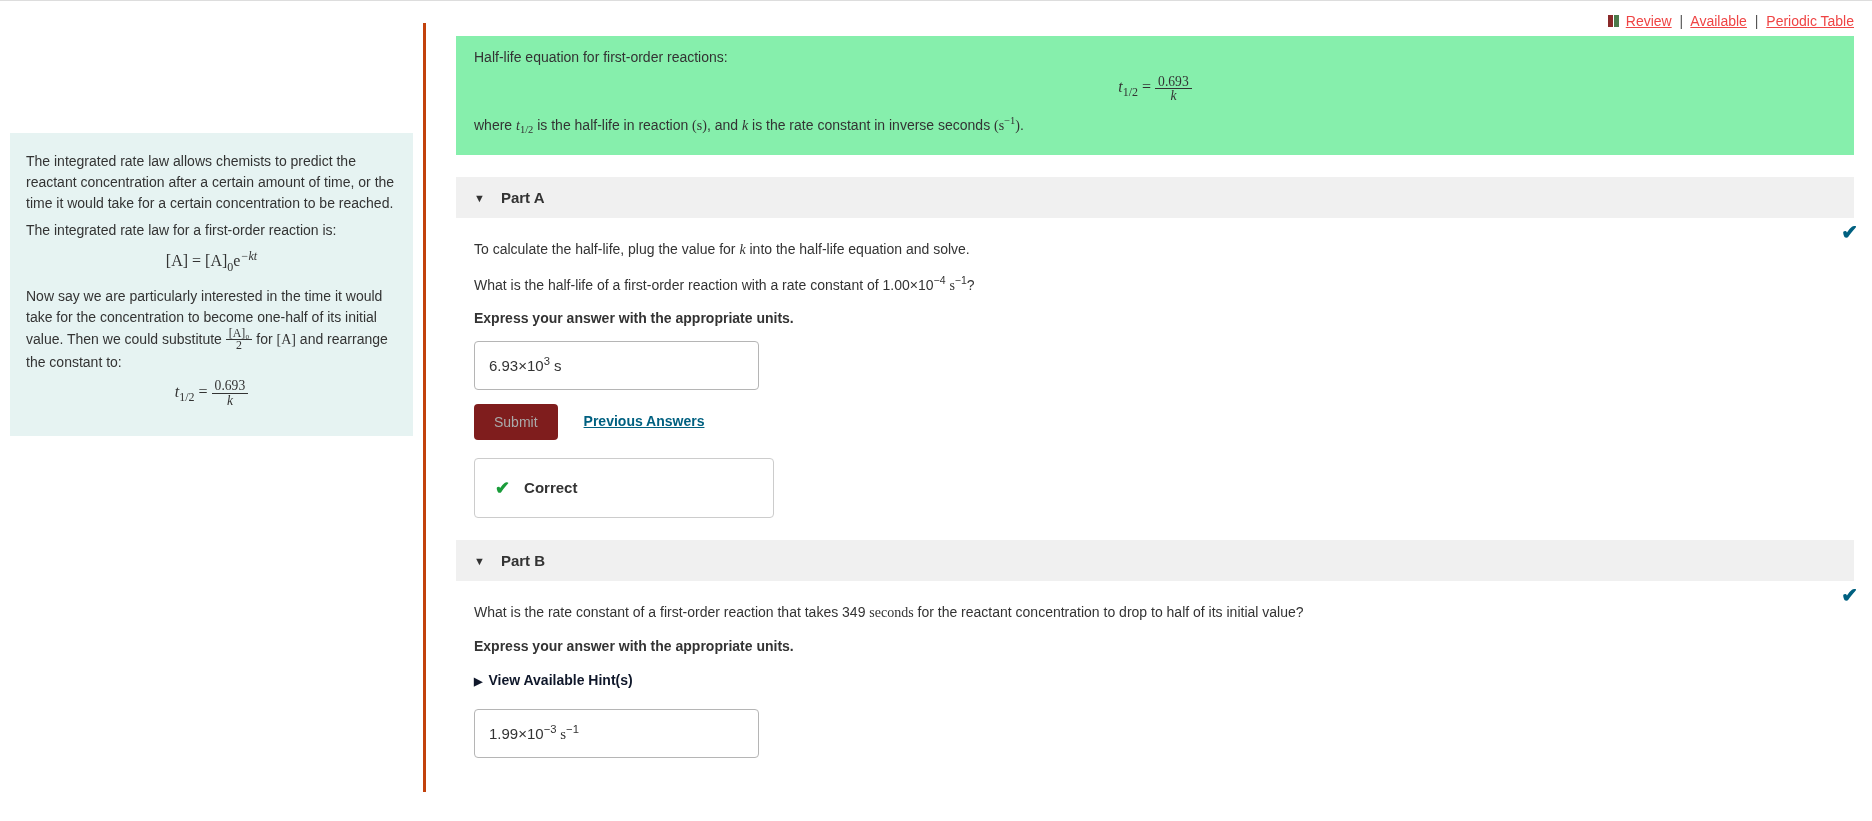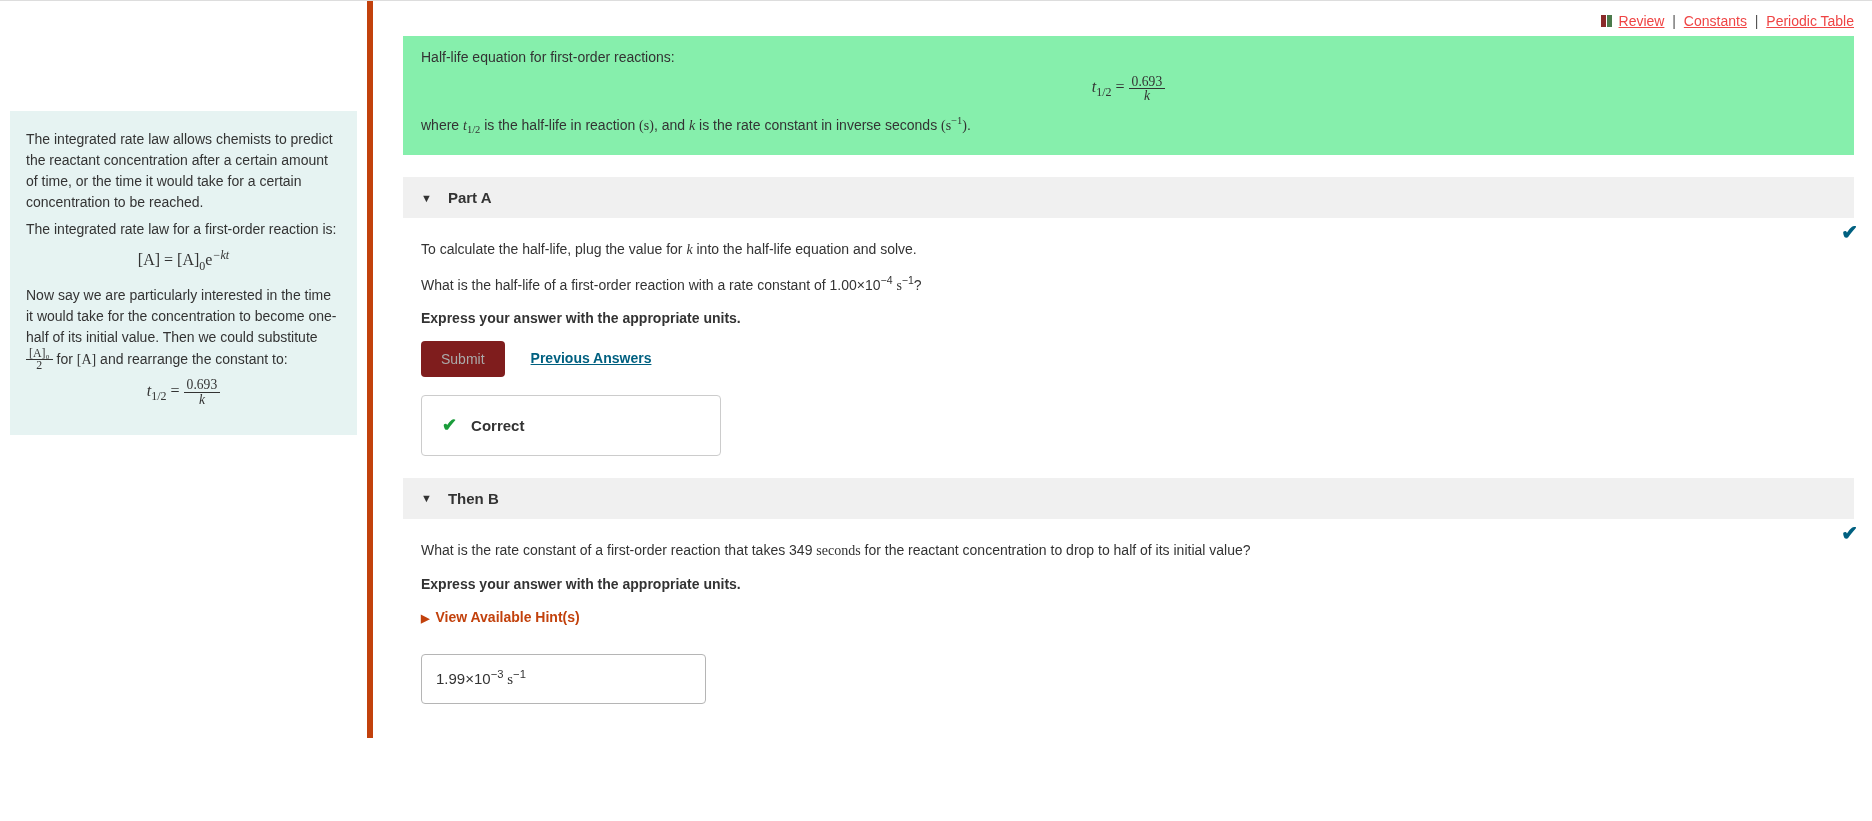--- a/index.html
+++ b/index.html
@@ -9,23 +9,24 @@
     font-size: 14px;
     color: #333;
     background: #fff;
   }
   .page {
     display: flex;
     width: 1872px;
     border-top: 1px solid #ddd;
   }
   .left-col {
-    width: 373px;
+    width: 426px;
     padding: 10px;
-    border-right: 6px solid #c2410c;
+    border-right: 3px solid #c2410c;
+    margin-top: 22px;
   }
   .right-col {
     flex: 1;
     padding: 0 18px 20px 30px;
   }
   .top-links {
     text-align: right;
     padding: 12px 0 6px 0;
     font-size: 14px;
   }
@@ -142,24 +143,24 @@
     padding: 14px 20px;
     width: 300px;
     display: flex;
     align-items: center;
     gap: 14px;
     font-weight: bold;
     font-size: 15px;
   }
   .correct-box .chk { color: #1a9c3a; font-size: 18px; }
   .hints-toggle {
-    color: #c2410c;
-    font-weight: bold;
-    font-size: 14px;
-    margin: 6px 0 24px 0;
+    color: #0f172a;
+    font-weight: bold;
+    font-size: 14px;
+    margin: 6px 0 16px 0;
   }
   .hints-toggle .tri { font-size: 11px; margin-right: 6px; }
   sup { font-size: 0.75em; }
   sub { font-size: 0.75em; }
 </style>
 </head>
 <body>
 
 <div class="page">
 
@@ -180,21 +181,21 @@
         <span class="frac"><span class="num serif">0.693</span><span class="den serif ital">k</span></span>
       </div>
     </div>
   </div>
 
   <div class="right-col">
     <div class="top-links">
       <span class="book-icon"><span></span><span class="b"></span></span>
       <a>Review</a>
       <span class="sep">|</span>
-      <a>Constants</a>
+      <a>Available</a>
       <span class="sep">|</span>
       <a>Periodic Table</a>
     </div>
 
     <div class="info-box">
       <div>Half-life equation for first-order reactions:</div>
       <div class="eq">
         <span class="serif ital">t</span><sub class="serif">1/2</sub><span class="serif"> = </span>
         <span class="frac"><span class="num serif">0.693</span><span class="den serif ital">k</span></span>
       </div>
@@ -210,33 +211,36 @@
     </div>
     <div class="part-body">
       <p>
         <span>To calculate the half-life, plug the value for </span><span class="serif ital">k</span><span> into the half-life equation and solve.</span>
       </p>
       <p>
         <span>What is the half-life of a first-order reaction with a rate constant of 1.00×10</span><sup>−4</sup>
         <span class="serif"> s</span><sup>−1</sup><span>?</span>
       </p>
       <p class="bold">Express your answer with the appropriate units.</p>
+      <div class="answer-field">
+        <span>6.93×10</span><sup>3</sup><span> s</span>
+      </div>
       <div class="submit-row">
         <button class="submit-btn">Submit</button>
         <a class="prev-ans">Previous Answers</a>
       </div>
       <div class="correct-box">
         <span class="chk">✔</span>
         <span>Correct</span>
       </div>
     </div>
 
     <div class="part-header">
       <span class="caret">▼</span>
-      <span class="title">Then B</span>
+      <span class="title">Part B</span>
       <span class="part-check">✔</span>
     </div>
     <div class="part-body">
       <p>
         <span>What is the rate constant of a first-order reaction that takes 349 </span><span class="serif">seconds</span><span> for the reactant concentration to drop to half of its initial value?</span>
       </p>
       <p class="bold">Express your answer with the appropriate units.</p>
       <div class="hints-toggle">
         <span class="tri">▶</span><span>View Available Hint(s)</span>
       </div>

